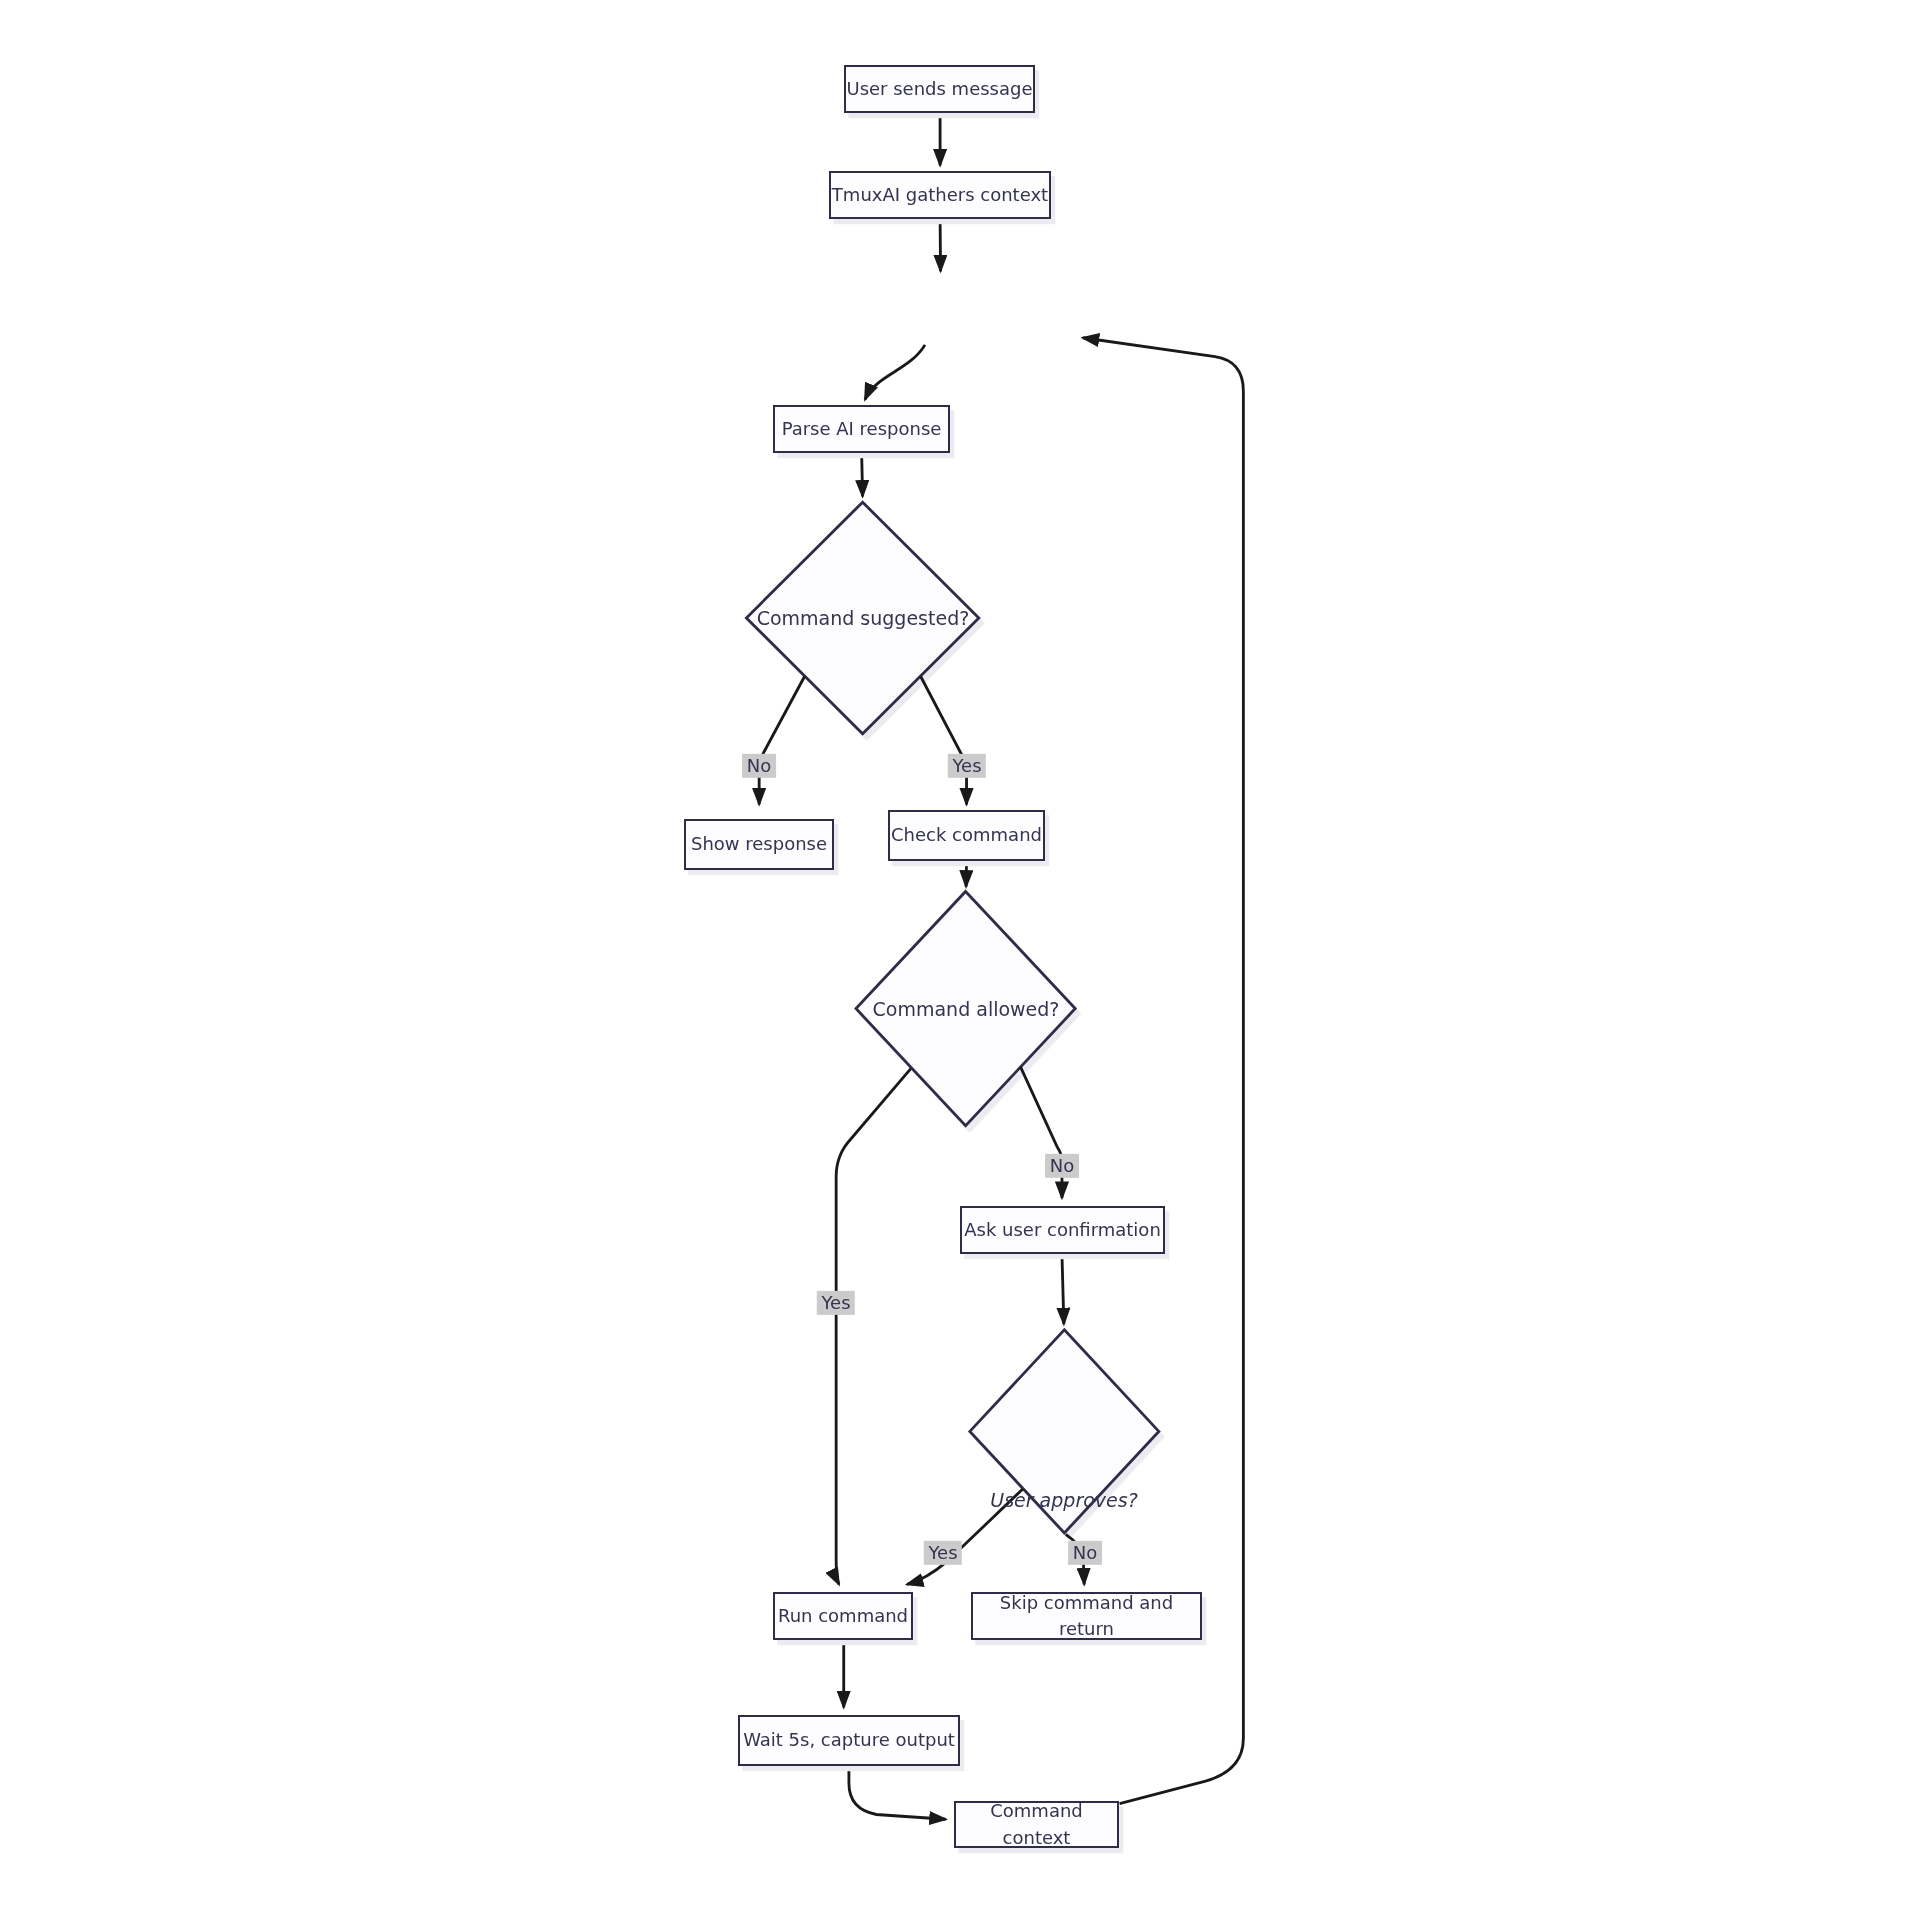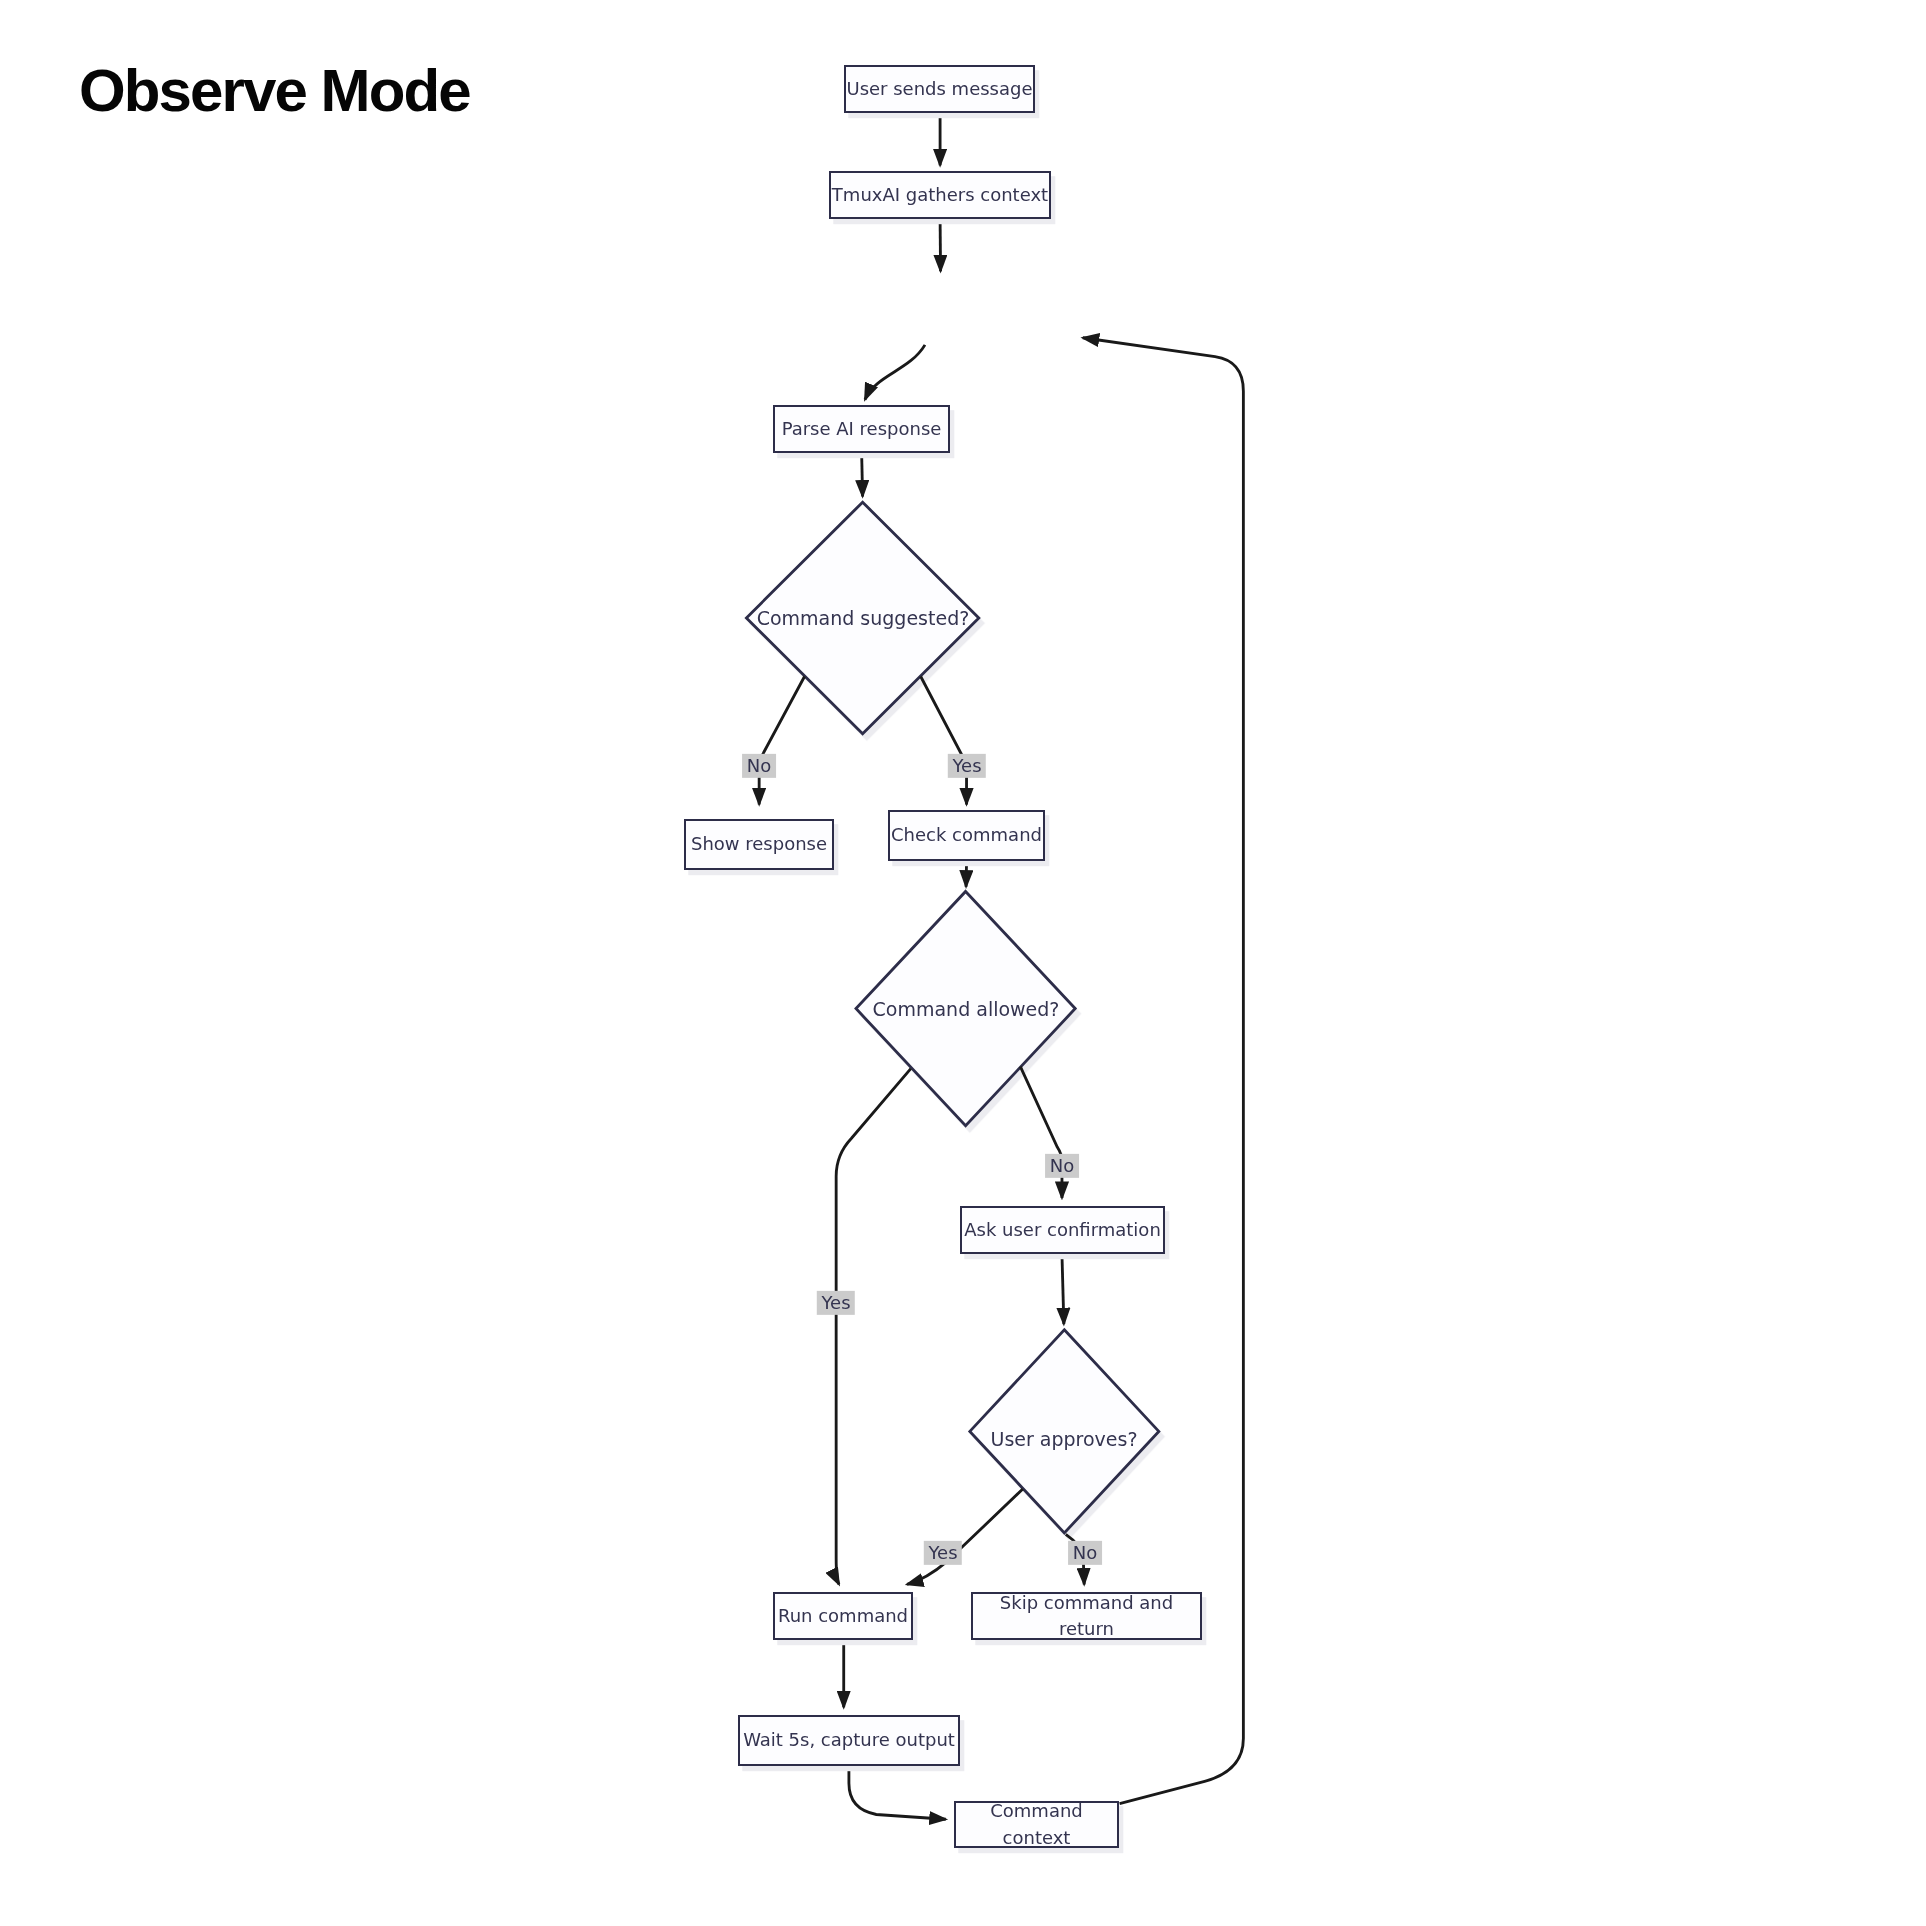--- a/index.html
+++ b/index.html
@@ -60,21 +60,20 @@
     fill:none;
     stroke:#191919;
     stroke-width:6;
   }
 </style>
 </head>
 <body>
 
 <div id="canvas">
 
-  <div id="title">Observe Mode</div>
 
   <svg class="edges" width="1926" height="1926" viewBox="0 0 4077 4077">
     <defs>
       <marker id="arrow" viewBox="0 0 12 9" refX="10.5" refY="4.5" markerWidth="40" markerHeight="30" orient="auto" markerUnits="userSpaceOnUse">
         <path d="M0,0 L12,4.5 L0,9 Z" fill="#191919"></path>
       </marker>
     </defs>
 
     <polygon class="diamond" points="1826,1063 2072,1308 1826,1553 1580,1308"></polygon>
     <polygon class="diamond" points="2044,1887 2276,2135 2044,2383 1812,2135"></polygon>
@@ -133,21 +132,21 @@
   <div class="node" style="left:738px;top:1715px;width:222px;height:51px;">
     <span>Wait 5s, capture output</span>
   </div>
 
   <div class="node" style="left:954px;top:1801px;width:165px;height:47px;">
     <span>Command context</span>
   </div>
 
   <div class="diamond-label" style="left:863px;top:618px;">Command suggested?</div>
   <div class="diamond-label" style="left:966px;top:1009px;">Command allowed?</div>
-  <div class="diamond-label" style="left:1064px;top:1439px;">User approves?</div>
+  <div class="diamond-label" style="left:1064px;top:1500px;font-style:italic;">User approves?</div>
 
   <div class="edge-label" style="left:759px;top:766px;">No</div>
   <div class="edge-label" style="left:967px;top:766px;">Yes</div>
   <div class="edge-label" style="left:1062px;top:1166px;">No</div>
   <div class="edge-label" style="left:836px;top:1303px;">Yes</div>
   <div class="edge-label" style="left:943px;top:1553px;">Yes</div>
   <div class="edge-label" style="left:1085px;top:1553px;">No</div>
 
 </div>
 

